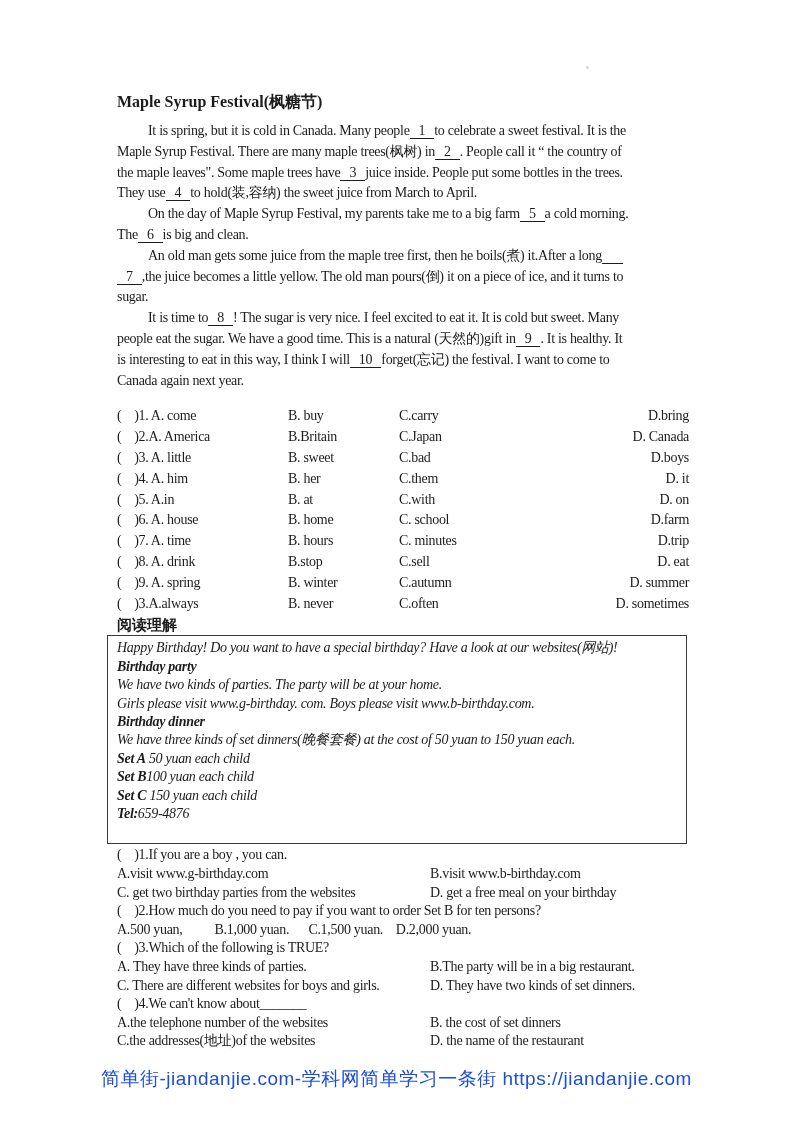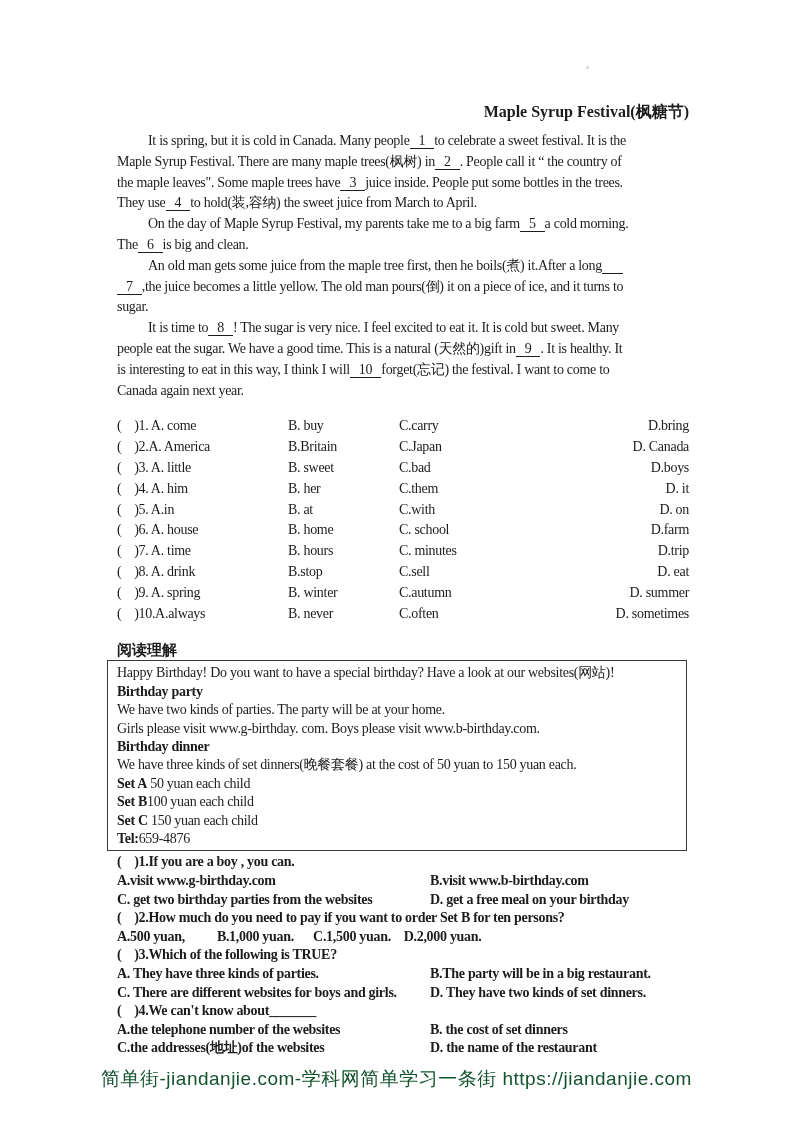--- a/index.html
+++ b/index.html
@@ -7,23 +7,23 @@
     position:relative;
     width:793px; height:1122px;
     background:#ffffff;
     overflow:hidden;
     font-family:"Liberation Serif", serif;
     color:#1c1c1c;
   }
   .doc { position:absolute; left:117px; top:88px; width:572px; }
 
   .title {
-    margin:12px 0 7px 0;
+    margin:2px 0 7px 0;
     font-size:16px; font-weight:bold;
-    text-align:right;
+    text-align:left;
     line-height:24px;
     white-space:pre;
   }
 
   .line {
     font-size:14px;
     line-height:20.8px;
     letter-spacing:-0.3px;
     white-space:pre;
   }
@@ -35,59 +35,59 @@
   }
 
   .opt-table { margin-top:15px; }
   .opt-row { display:flex; }
   .opt-row .c1 { width:171px; }
   .opt-row .c2 { width:111px; }
   .opt-row .c3 { width:113px; }
   .opt-row .c4 { flex:1;text-align:right; }
 
   .section-heading {
-    margin-top:17px;
+    margin-top:2px;
     font-size:15px; font-weight:bold;
     line-height:19px;
     white-space:pre;
   }
 
   .reading-box {
     margin-left:-10px;
     width:560px;
     border:1px solid #3a3a3a;
-    padding:3px 9px 2px 9px;
+    padding:3px 9px 20px 9px;
+    font-style:italic;
   }
   .box-line {
     font-size:14px;
     line-height:18.4px;
     letter-spacing:-0.3px;
     white-space:pre;
   }
 
   .questions { margin-top:2px; }
   .q-row {
     display:flex;
     font-size:14px;
     line-height:18.6px;
     letter-spacing:-0.3px;
     white-space:pre;
-    font-weight:bold;
   }
   .q-row .ql { width:313px; flex:0 0 313px; }
   .q-row .qr { flex:1; }
   .q-row .qfull { flex:1; }
 
   .footer {
     position:absolute;
     left:0; top:1066px; width:793px;
     text-align:center;
     font-family:"Liberation Sans", sans-serif;
     font-size:19px;
-    color:#14532d;
+    color:#1d4ed8;
     letter-spacing:0.5px;
     white-space:pre;
   }
 
   .artifact-dot {
     position:absolute; left:586px; top:66px;
     width:3px; height:3px; border-radius:50%;
     background:#d6d6d6;
   }
 </style>
@@ -148,21 +148,21 @@
       <div class="opt-row line">
         <span class="c1">(    )7. A. time</span><span class="c2">B. hours</span><span class="c3">C. minutes</span><span class="c4">D.trip</span>
       </div>
       <div class="opt-row line">
         <span class="c1">(    )8. A. drink</span><span class="c2">B.stop</span><span class="c3">C.sell</span><span class="c4">D. eat</span>
       </div>
       <div class="opt-row line">
         <span class="c1">(    )9. A. spring</span><span class="c2">B. winter</span><span class="c3">C.autumn</span><span class="c4">D. summer</span>
       </div>
       <div class="opt-row line">
-        <span class="c1">(    )10.A.always</span><span class="c2">B. never</span><span class="c3">C.often</span><span class="c4">D. sometimes</span>
+        <span class="c1">(    )3.A.always</span><span class="c2">B. never</span><span class="c3">C.often</span><span class="c4">D. sometimes</span>
       </div>
     </div>
 
     <div class="section-heading">阅读理解</div>
 
     <div class="reading-box">
       <div class="box-line"><b></b><span>Happy Birthday! Do you want to have a special birthday? Have a look at our websites(网站)!</span></div>
       <div class="box-line"><b>Birthday party</b><span></span></div>
       <div class="box-line"><b></b><span>We have two kinds of parties. The party will be at your home.</span></div>
       <div class="box-line"><b></b><span>Girls please visit www.g-birthday. com. Boys please visit www.b-birthday.com.</span></div>

